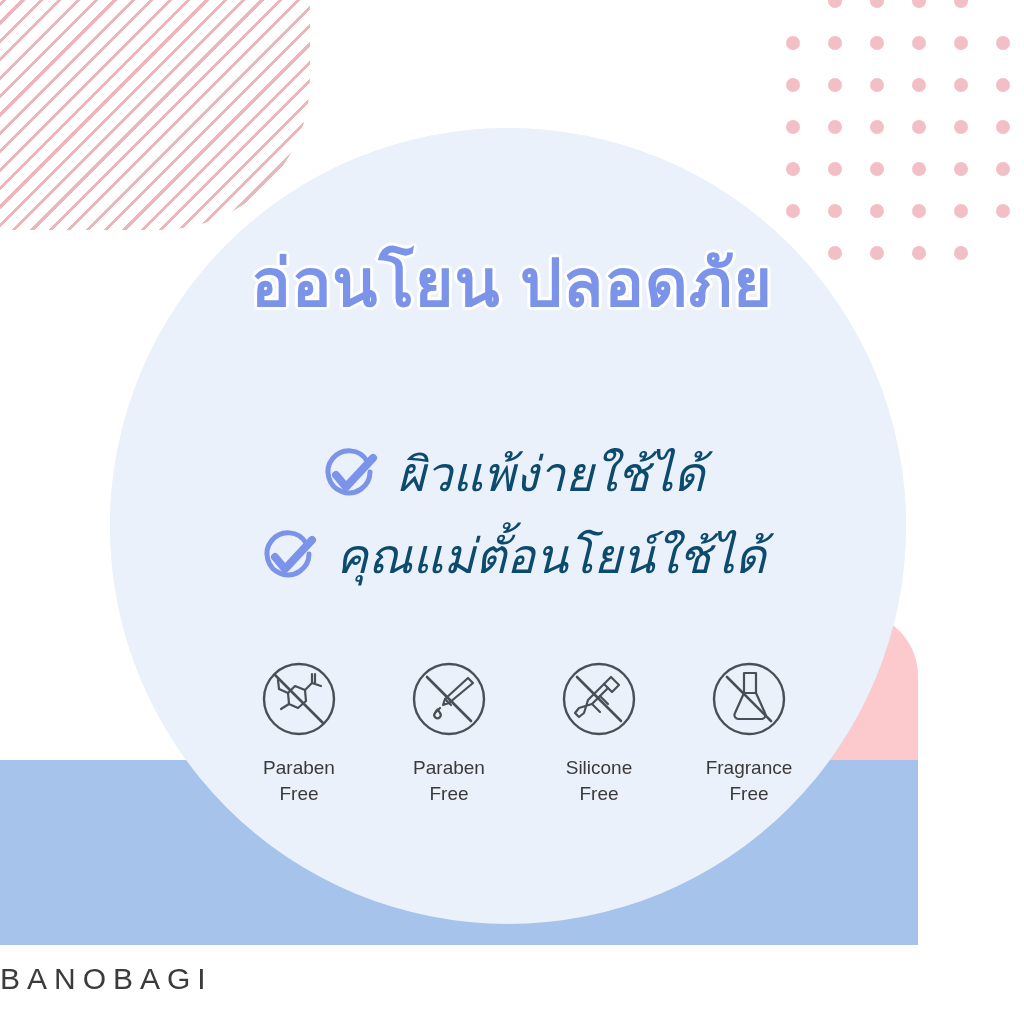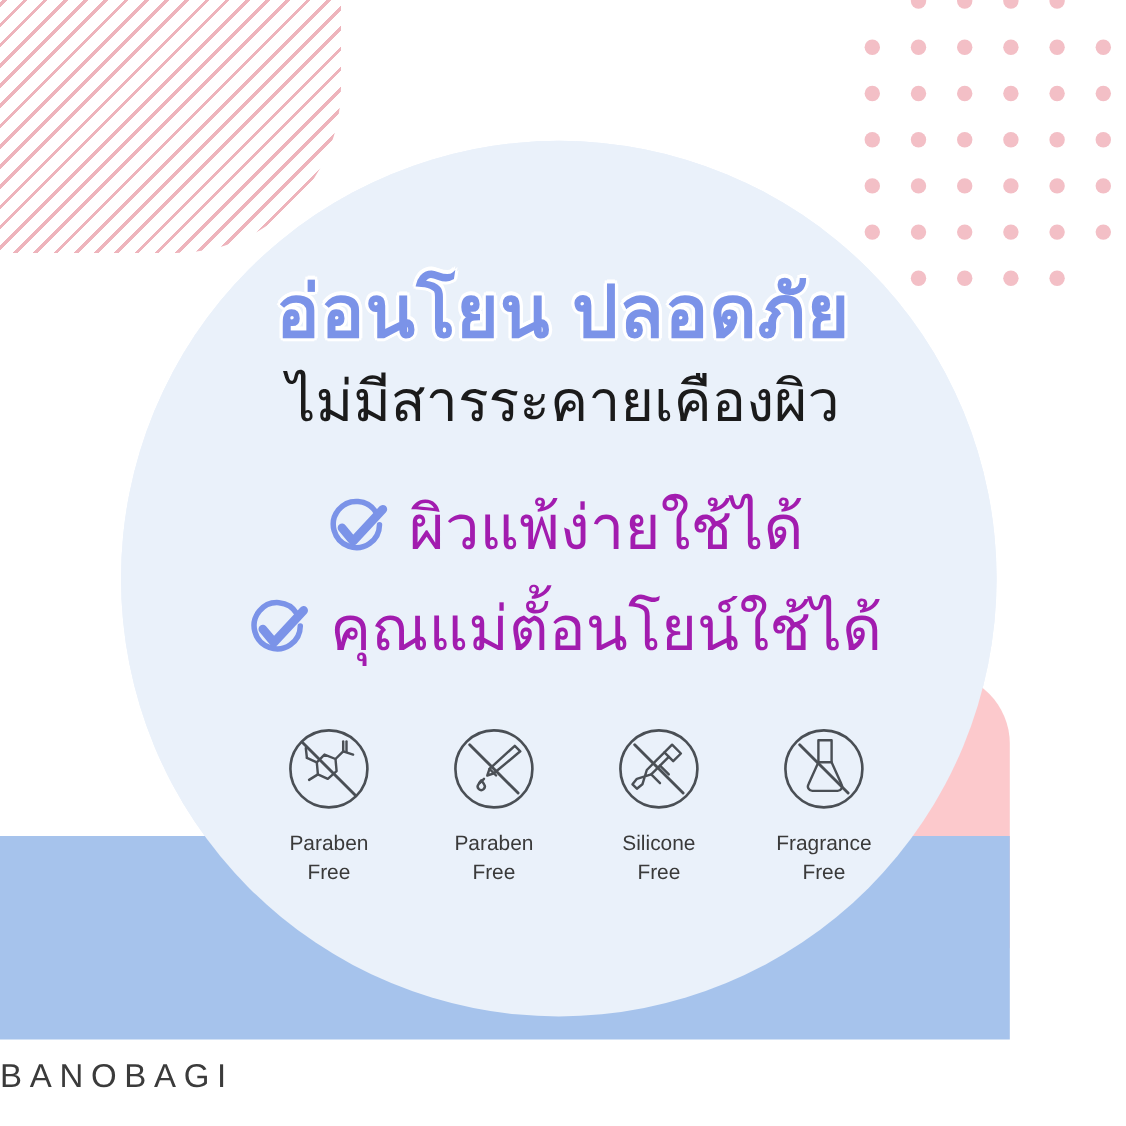--- a/index.html
+++ b/index.html
@@ -140,24 +140,25 @@
     justify-content: center;
     margin-bottom: 22px;
   }
   .check-row .check-icon {
     width: 60px;
     height: 60px;
     flex: 0 0 60px;
     margin-right: 18px;
   }
   .check-row .check-label {
-    font-size: 56px;
-    color: #a21caf;
+    font-size: 48px;
+    color: #0c4a6e;
     line-height: 1.25;
     white-space: nowrap;
+    font-style: italic;
   }
 
   .badges {
     position: absolute;
     top: 655px;
     left: 12px;
     width: 1024px;
     display: flex;
     justify-content: center;
     gap: 40px;
@@ -237,21 +238,20 @@
       <div class="dot" style="left: 168px; top: 252px; width: 14px; height: 14px; background: rgb(243, 191, 198);"></div>
     </div>
   <div class="pale-circle"></div>
   <div class="pink-right"></div>
   <div class="blue-band"></div>
   <div class="pale-circle-top"></div>
 
   <div class="content">
 
     <div class="headline">อ่อนโยน ปลอดภัย</div>
-    <div class="subhead">ไม่มีสารระคายเคืองผิว</div>
 
     <div class="check-list">
 
       <div class="check-row">
         <span class="check-icon">
           <svg viewBox="0 0 60 60" width="60" height="60">
             <path d="M48 16 A21 21 0 1 0 51 27" fill="none" stroke="#7b93e8" stroke-width="5" stroke-linecap="round"></path>
             <path d="M17 30 L27 42 L54 13" fill="none" stroke="#7b93e8" stroke-width="8" stroke-linecap="round" stroke-linejoin="round"></path>
           </svg>
         </span>

